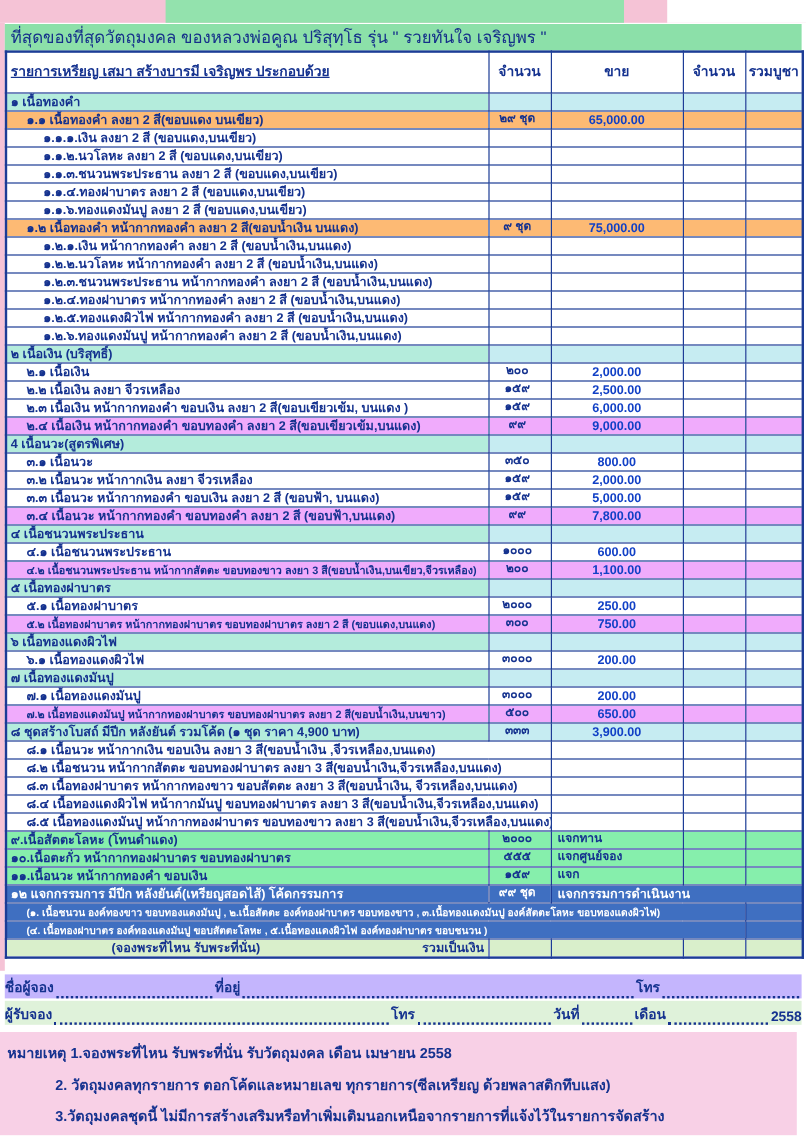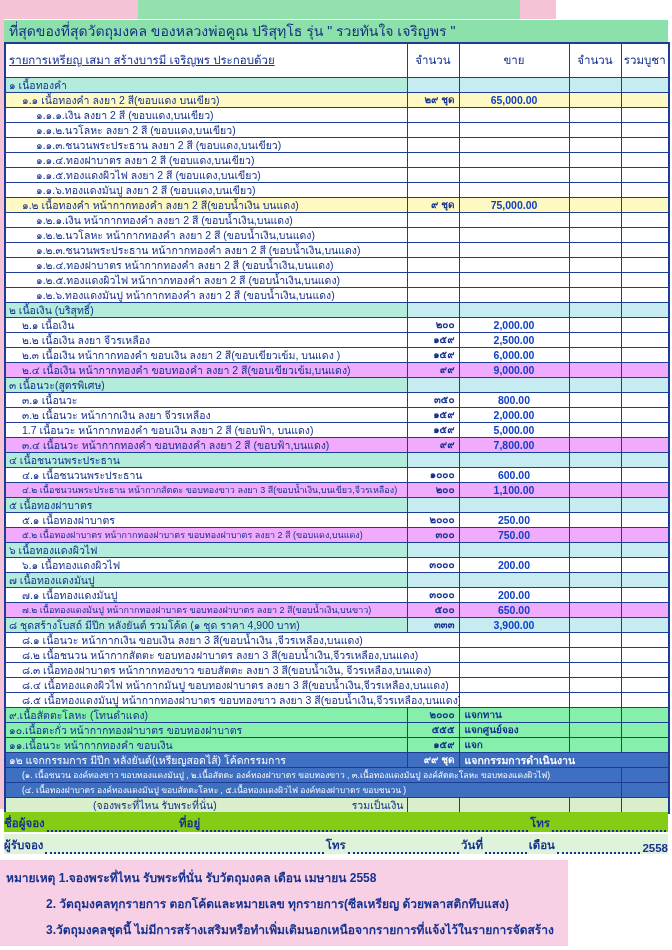--- a/index.html
+++ b/index.html
@@ -7,51 +7,51 @@
 body{position:relative;background:#ffffff;font-family:"Liberation Sans",sans-serif;overflow:hidden}
 .topstrip{position:absolute;left:0;top:0;width:672px;height:19px;background:#f5c3d6}
 .topstrip .green-seg{position:absolute;left:138px;top:0;width:382px;height:19px;background:#93e2ad}
 .topstrip .white-seg{position:absolute;left:556px;top:0;width:116px;height:19px;background:#ffffff}
 .leftstrip{position:absolute;left:0;top:19px;width:4px;height:790px;background:#f5c3d6}
 .titlebar{position:absolute;left:4px;top:20px;width:664px;height:22px;background:#8ce0a9;
   color:#152f8a;font-weight:normal;font-size:14px;line-height:22px;padding-left:5px;white-space:nowrap;overflow:hidden}
 table.order{position:absolute;left:4px;top:42px;width:664px;border-collapse:collapse;table-layout:fixed;
   border:2px solid #1c3c96}
 th,td{border:1px solid #1c3c96;height:15px;line-height:14px;overflow:hidden;white-space:nowrap;vertical-align:middle}
-thead th{height:34px;line-height:17px;background:#ffffff;color:#15328f;font-size:11.5px;font-weight:normal;text-align:center}
+thead th{height:34px;line-height:17px;background:#ffffff;color:#15328f;font-size:11.5px;font-weight:bold;text-align:center}
 th.h-item{text-align:left;padding-left:3px;text-decoration:underline}
-.c-label{color:#15328f;font-weight:normal;font-size:10.5px;text-align:left}
-.c-qty{color:#15328f;font-weight:bold;font-size:10px;text-align:right;padding-right:4px}
+.c-label{color:#15328f;font-weight:bold;font-size:10.5px;text-align:left}
+.c-qty{color:#15328f;font-weight:bold;font-size:10px;text-align:center;padding-right:4px}
 .c-sell{color:#1140c6;font-weight:bold;font-size:10.5px;text-align:center}
 .c-qty2,.c-total{background:#ffffff}
 .lv0 .c-label{padding-left:3px}
 .lv1 .c-label{padding-left:16px}
 .lv2 .c-label{padding-left:30px}
 .sm .c-label{font-size:9px}
 .r-section td{background:#b4ecdc}
 .r-section .c-qty2,.r-section .c-total,.r-section .c-qty,.r-section .c-sell{background:#c6ecf2}
 .r-item td{background:#ffffff}
-.r-pink td{background:#fef9c3}
+.r-pink td{background:#fdba74}
 .r-green td{background:#f0abfc}
 .r-salmon td{background:#86efac}
 .r-salmon .c-sell{color:#15328f;text-align:left;padding-left:5px;font-size:10px}
 .r-blue td,.r-bluenote td{background:#3f6fc1}
 .r-blue .c-label,.r-blue .c-qty,.r-blue .c-sell{color:#ffffff}
 .r-blue .c-sell{text-align:left;padding-left:5px;font-size:10.5px}
 .r-bluenote .c-label{color:#ffffff;font-size:8.5px;padding-left:16px}
 .r-footer td{background:#d9efcb}
 .c-foot{position:relative}
 .foot-left{margin-left:84px}
 .foot-right{float:right;padding-right:3px}
 .sig-row{position:absolute;left:4px;width:664px;display:flex;align-items:flex-end;
   color:#15328f;font-weight:bold;font-size:11.5px;height:20px}
-.sig1{top:812px;background:#84cc16}
+.sig1{top:812px;background:#c4b5fd}
 .sig2{top:834px;background:#dff2da;padding-top:2px}
 .dots{flex-grow:1;border-bottom:2px dotted #15328f;height:14px;margin:0 2px}
-.notes{position:absolute;left:0px;top:860px;width:568px;height:86px;background:#f8d0e6;
+.notes{position:absolute;left:0px;top:860px;width:664px;height:86px;background:#f8d0e6;
   color:#15328f;font-weight:bold;font-size:12px;padding:5px 6px 0 6px}
 .notes .nline{height:26px;line-height:26px;white-space:nowrap;overflow:hidden}
 .notes .nindent{padding-left:40px}
 </style>
 </head>
 <body>
 
 <div class="topstrip">
   <div class="green-seg"></div>
   <div class="white-seg"></div>
@@ -114,27 +114,20 @@
         <td class="c-total"></td>
       </tr>
       <tr class="r-item lv2">
         <td class="c-label">๑.๑.๔.ทองฝาบาตร  ลงยา 2 สี (ขอบแดง,บนเขียว)</td>
         <td class="c-qty"></td>
         <td class="c-sell"></td>
         <td class="c-qty2"></td>
         <td class="c-total"></td>
       </tr>
       <tr class="r-item lv2">
-        <td class="c-label">๑.๑.๕.ทองแดงผิวไฟ  ลงยา 2 สี (ขอบแดง,บนเขียว)</td>
-        <td class="c-qty"></td>
-        <td class="c-sell"></td>
-        <td class="c-qty2"></td>
-        <td class="c-total"></td>
-      </tr>
-      <tr class="r-item lv2">
         <td class="c-label">๑.๑.๖.ทองแดงมันปู  ลงยา 2 สี (ขอบแดง,บนเขียว)</td>
         <td class="c-qty"></td>
         <td class="c-sell"></td>
         <td class="c-qty2"></td>
         <td class="c-total"></td>
       </tr>
       <tr class="r-pink lv1">
         <td class="c-label">๑.๒  เนื้อทองคำ  หน้ากากทองคำ  ลงยา 2 สี(ขอบน้ำเงิน บนแดง)</td>
         <td class="c-qty">๙ ชุด</td>
         <td class="c-sell">75,000.00</td>
@@ -212,42 +205,42 @@
         <td class="c-total"></td>
       </tr>
       <tr class="r-green lv1">
         <td class="c-label">๒.๔ เนื้อเงิน หน้ากากทองคำ ขอบทองคำ ลงยา 2 สี(ขอบเขียวเข้ม,บนแดง)</td>
         <td class="c-qty">๙๙</td>
         <td class="c-sell">9,000.00</td>
         <td class="c-qty2"></td>
         <td class="c-total"></td>
       </tr>
       <tr class="r-section lv0">
-        <td class="c-label">๓ เนื้อนวะ(สูตรพิเศษ)</td>
+        <td class="c-label">4 เนื้อนวะ(สูตรพิเศษ)</td>
         <td class="c-qty"></td>
         <td class="c-sell"></td>
         <td class="c-qty2"></td>
         <td class="c-total"></td>
       </tr>
       <tr class="r-item lv1">
         <td class="c-label">๓.๑ เนื้อนวะ</td>
         <td class="c-qty">๓๕๐</td>
         <td class="c-sell">800.00</td>
         <td class="c-qty2"></td>
         <td class="c-total"></td>
       </tr>
       <tr class="r-item lv1">
         <td class="c-label">๓.๒ เนื้อนวะ  หน้ากากเงิน  ลงยา  จีวรเหลือง</td>
         <td class="c-qty">๑๕๙</td>
         <td class="c-sell">2,000.00</td>
         <td class="c-qty2"></td>
         <td class="c-total"></td>
       </tr>
       <tr class="r-item lv1">
-        <td class="c-label">1.7 เนื้อนวะ  หน้ากากทองคำ ขอบเงิน ลงยา 2 สี (ขอบฟ้า, บนแดง)</td>
+        <td class="c-label">๓.๓ เนื้อนวะ  หน้ากากทองคำ ขอบเงิน ลงยา 2 สี (ขอบฟ้า, บนแดง)</td>
         <td class="c-qty">๑๕๙</td>
         <td class="c-sell">5,000.00</td>
         <td class="c-qty2"></td>
         <td class="c-total"></td>
       </tr>
       <tr class="r-green lv1">
         <td class="c-label">๓.๔ เนื้อนวะ  หน้ากากทองคำ ขอบทองคำ ลงยา 2 สี (ขอบฟ้า,บนแดง)</td>
         <td class="c-qty">๙๙</td>
         <td class="c-sell">7,800.00</td>
         <td class="c-qty2"></td>

